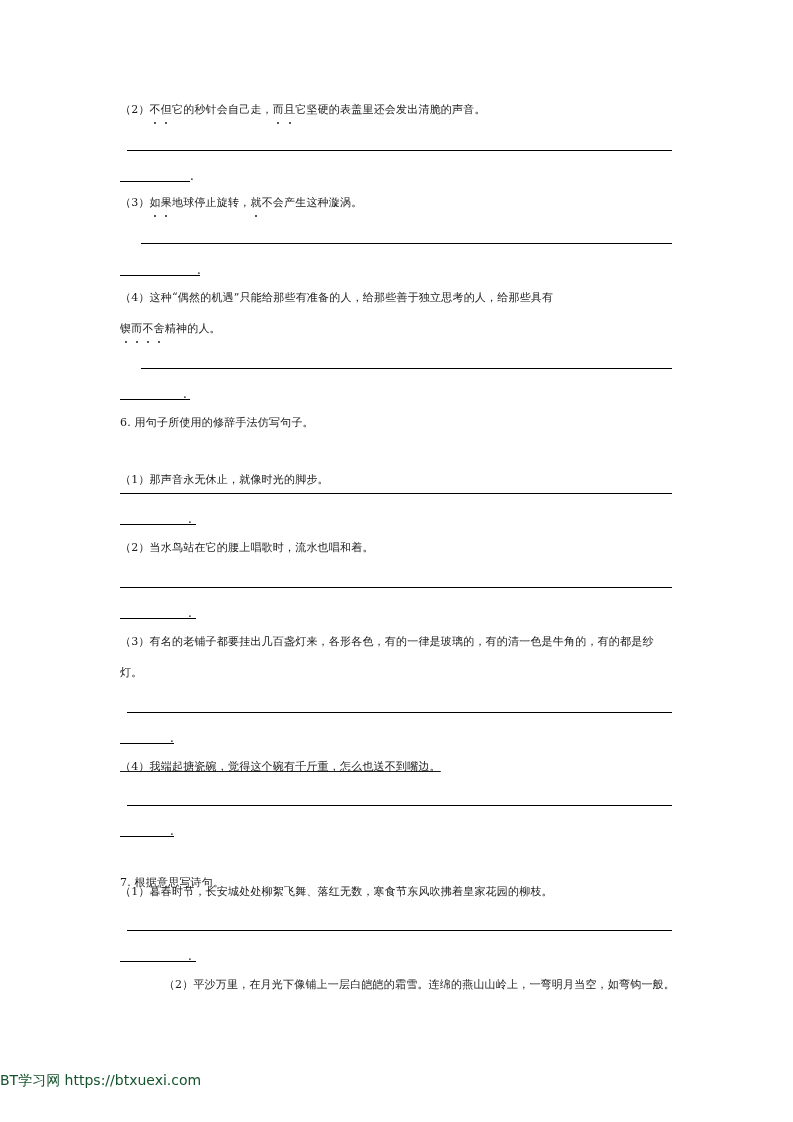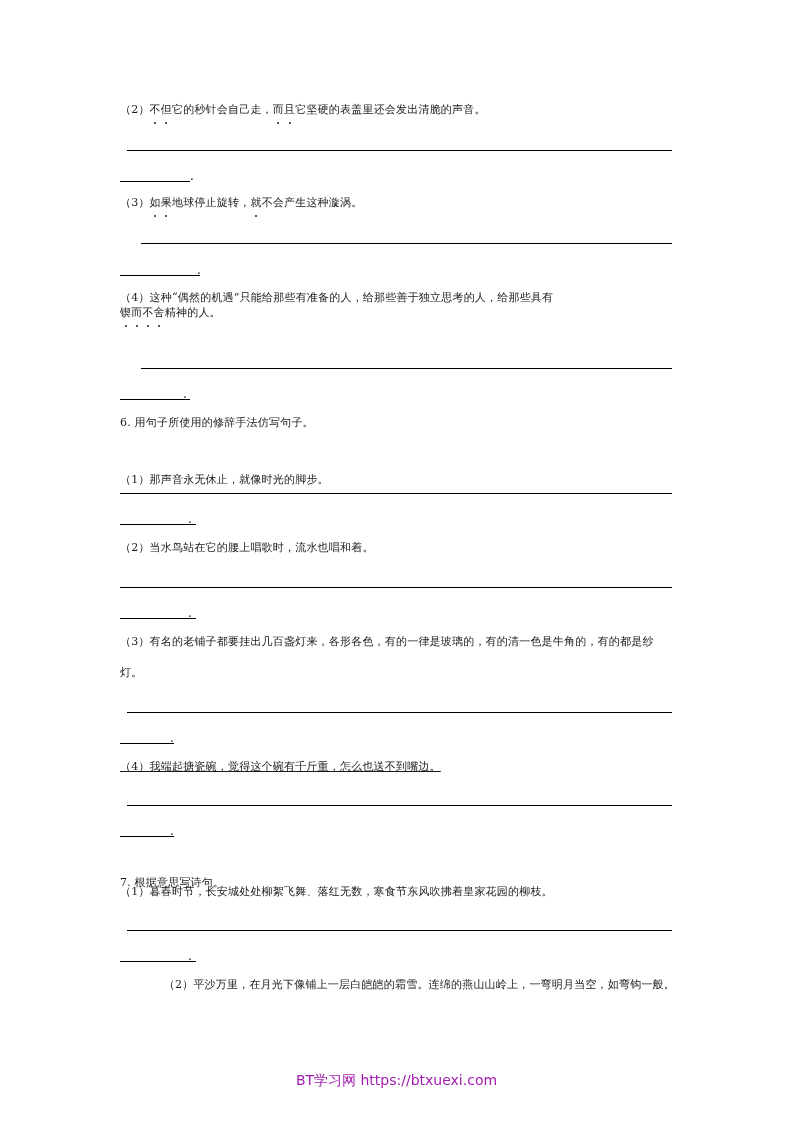--- a/index.html
+++ b/index.html
@@ -5,41 +5,41 @@
     html, body { margin: 0; padding: 0; background: #ffffff; }
     body { width: 793px; height: 1122px; position: relative; overflow: hidden;
            font-family: "DejaVu Serif", "Liberation Serif", serif; color: #1a1a1a; }
     .t { position: absolute; left: 120px; font-size: 11px; line-height: 18px; white-space: nowrap; letter-spacing: 0.2px; }
     .t.wrap { white-space: normal; width: 555px; line-height: 31px; }
     .ln { position: absolute; height: 1px; background: #000; }
     .short { position: absolute; height: 1px; background: #000; left: 120px; }
     .dot { position: absolute; font-size: 12px; line-height: 12px; }
     .emph { position: relative; display: inline-block; }
     .emph::after { content: ""; position: absolute; left: 50%; bottom: -5px; width: 2px; height: 2px; margin-left: -1px; background: #222; border-radius: 1px; }
-    .footer { position: absolute; left: 0; width: 793px; top: 1072px; text-align: center; font-family: "DejaVu Sans", "Liberation Sans", sans-serif; font-size: 14px; color: #a21caf; }
+    .footer { position: absolute; left: 0; width: 793px; top: 1072px; text-align: left; font-family: "DejaVu Sans", "Liberation Sans", sans-serif; font-size: 14px; color: #14532d; }
   </style>
 </head>
 <body>
 
 <div class="t" style="top:101px;">
   <span>（2）</span><span class="emph">不</span><span class="emph">但</span><span>它的秒针会自己走，</span><span class="emph">而</span><span class="emph">且</span><span>它坚硬的表盖里还会发出清脆的声音。</span>
 </div>
 <div class="ln" style="left:127px; width:545px; top:150px;"></div>
 <div class="short" style="width:70px; top:181px;"></div>
 <div class="dot" style="left:190px; top:170px;">.</div>
 
 <div class="t" style="top:194px;">
   <span>（3）</span><span class="emph">如</span><span class="emph">果</span><span>地球停止旋转，</span><span class="emph">就</span><span>不会产生这种漩涡。</span>
 </div>
 <div class="ln" style="left:141px; width:531px; top:243px;"></div>
 <div class="short" style="width:80px; top:275px;"></div>
 <div class="dot" style="left:197px; top:264px;">.</div>
 
 <div class="t" style="top:289px;text-align:right;">（4）这种“偶然的机遇”只能给那些有准备的人，给那些善于独立思考的人，给那些具有</div>
-<div class="t" style="top:304px;text-align:right;">
+<div class="t" style="top:320px;text-align:right;">
   <span class="emph">锲</span><span class="emph">而</span><span class="emph">不</span><span class="emph">舍</span><span>精神的人。</span>
 </div>
 <div class="ln" style="left:141px; width:531px; top:368px;"></div>
 <div class="short" style="width:70px; top:399px;"></div>
 <div class="dot" style="left:183px; top:388px;">.</div>
 
 <div class="t" style="top:414px;text-align:center;">6. 用句子所使用的修辞手法仿写句子。</div>
 <div class="t" style="top:471px;">（1）那声音永无休止，就像时光的脚步。</div>
 <div class="ln" style="left:120px; width:552px; top:493px;"></div>
 <div class="short" style="width:76px; top:524px;"></div>

